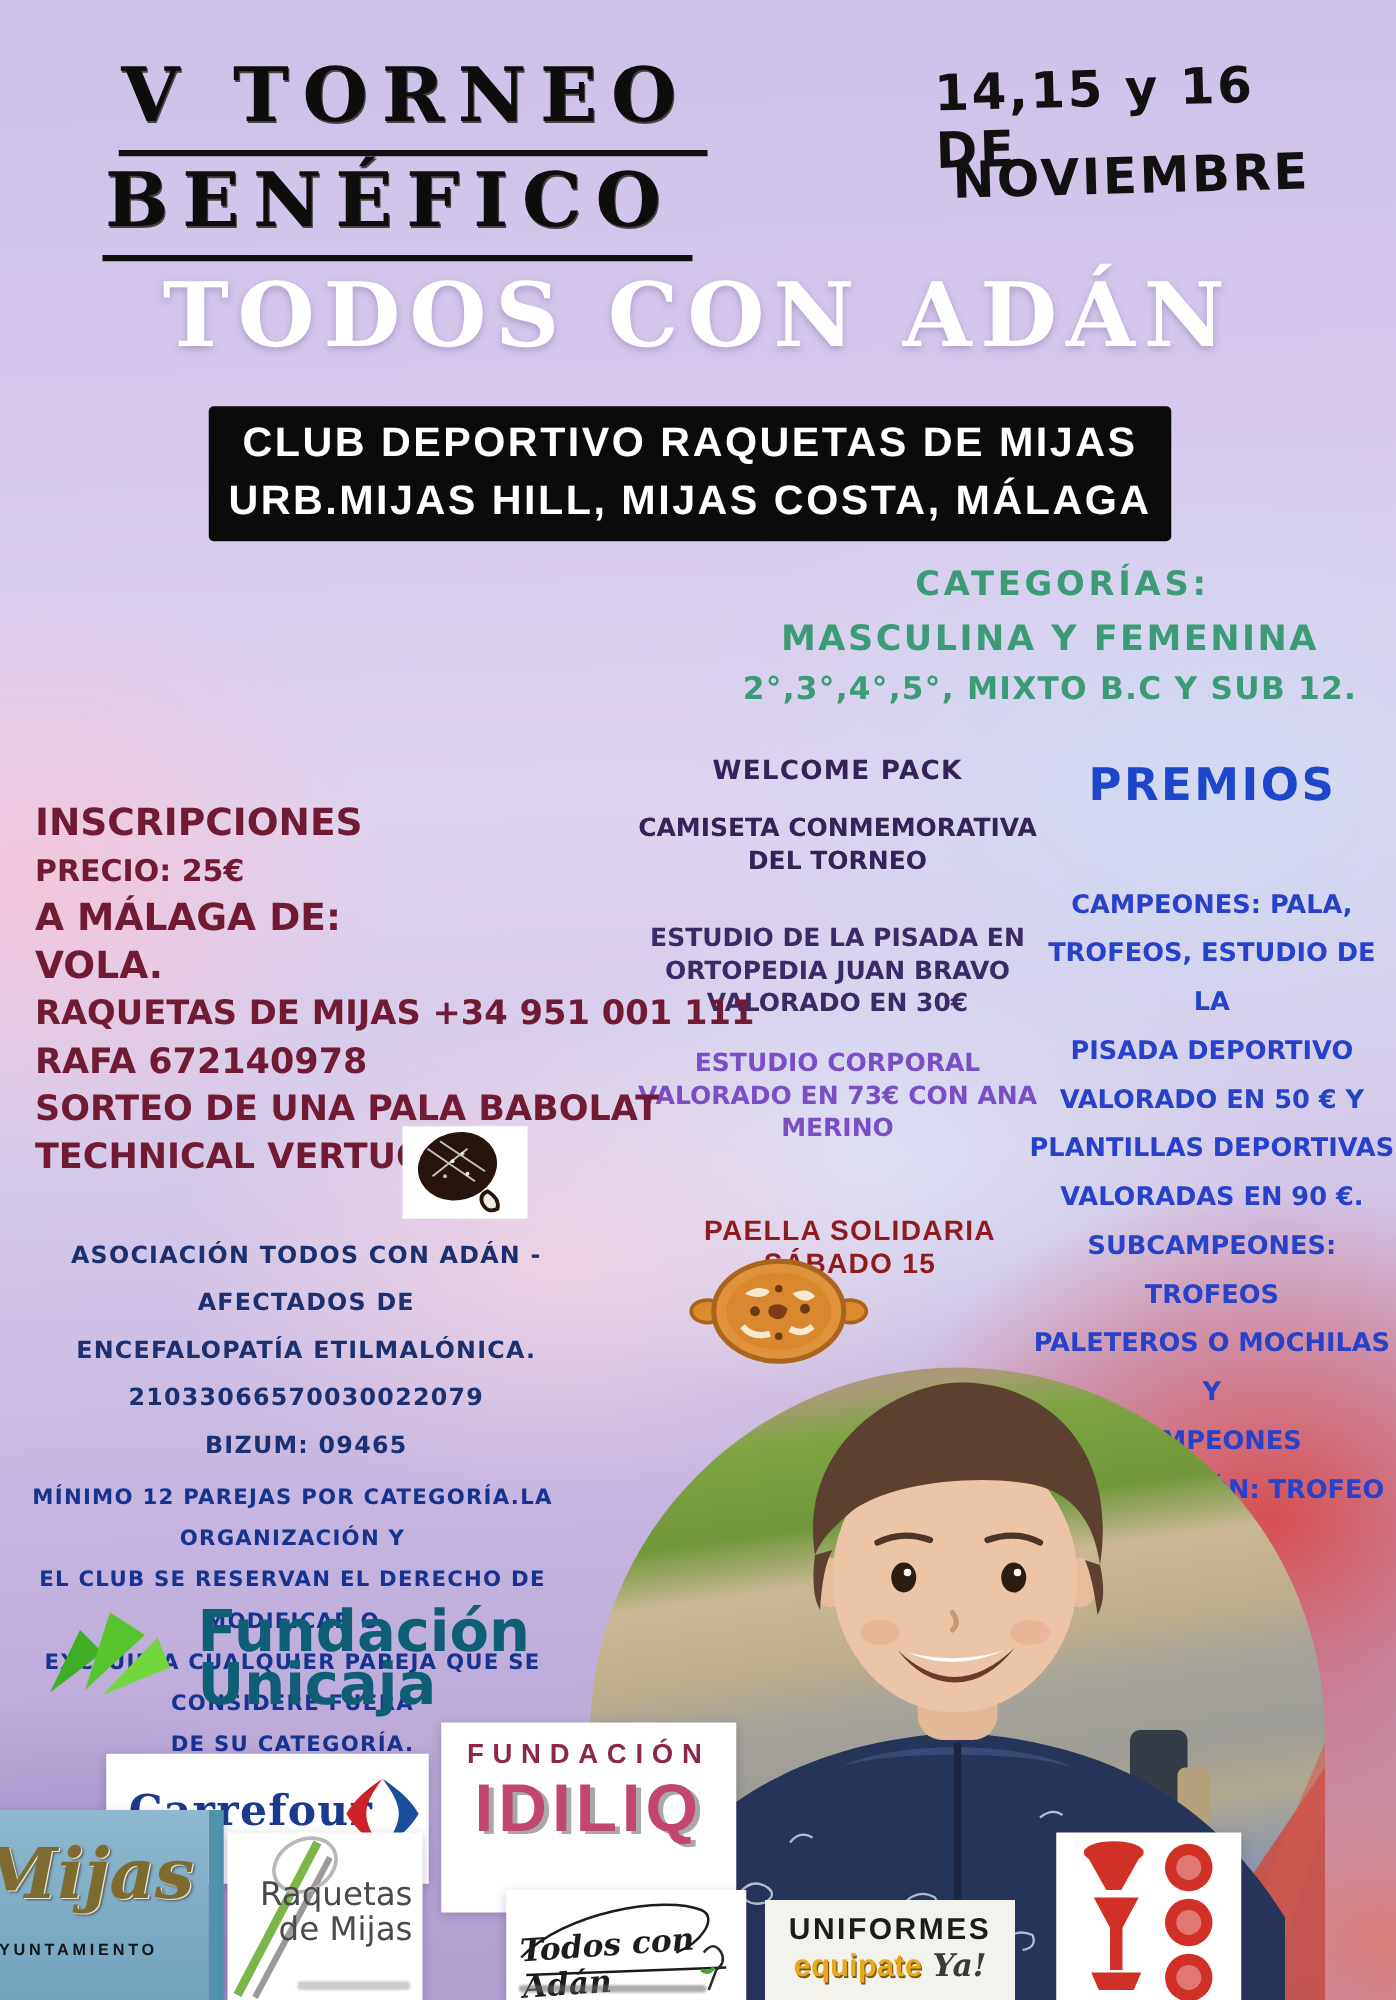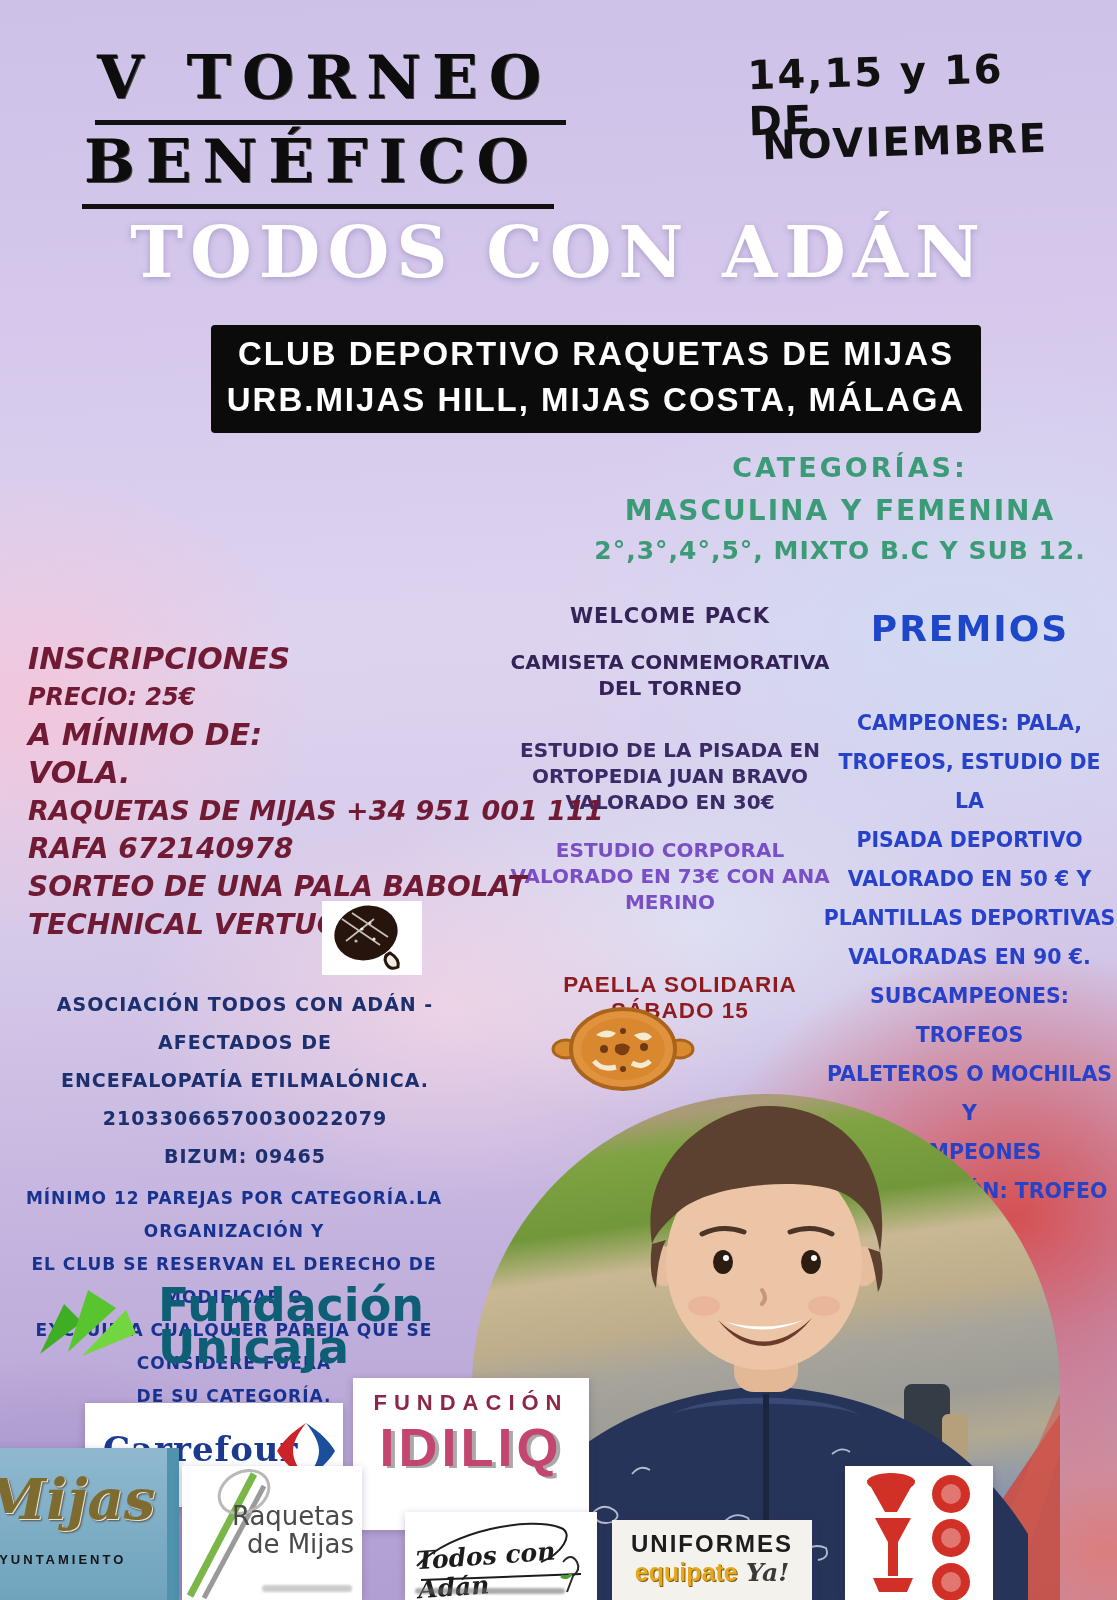--- a/index.html
+++ b/index.html
@@ -23,21 +23,21 @@
     font-family:"DejaVu Serif","Liberation Serif",serif;font-weight:bold;color:#0d0d0d;
     font-size:60px;letter-spacing:11px;border-bottom:5px solid #111;padding:0 14px 8px 2px;
     text-shadow:1px 1px 0 #444;
   }
   .date-line{font-weight:900;color:#111;font-size:40px;letter-spacing:2px;transform:rotate(-1.5deg);font-family:"DejaVu Sans",sans-serif;}
   .main-title{
     font-family:"DejaVu Serif","Liberation Serif",serif;font-weight:bold;color:#fff;
     font-size:71px;letter-spacing:7px;text-shadow:0 2px 6px rgba(120,100,160,.45);white-space:nowrap;
   }
   
-  .banner{background:#0c0b0c;border-radius:4px;color:#fff;margin-left:44px;}
+  .banner{background:#0c0b0c;border-radius:4px;color:#fff;}
   .banner-line{font-weight:bold;font-size:33px;letter-spacing:2px;line-height:46px;white-space:nowrap;}
   
   .adan-box{background:#090909;border:2px solid #2a2a2a;color:#fdfdfd;}
   .adan-line{font-size:21px;line-height:29.5px;font-weight:500;letter-spacing:1px;font-family:"DejaVu Sans",sans-serif;}
   
   .cat{color:#3c9b77;font-weight:900;font-family:"DejaVu Sans",sans-serif;}
   
   .ins-line{color:#701a33;font-weight:900;font-size:28px;line-height:38px;white-space:nowrap;font-family:"DejaVu Sans",sans-serif;}
   
   .wp{font-weight:900;font-family:"DejaVu Sans",sans-serif;}
@@ -109,24 +109,24 @@
   <div class="abs ctr wp" style="left:520px;top:604px;width:300px;font-size:21px;color:#342258;letter-spacing:1px;">WELCOME PACK</div>
   <div class="abs ctr wp" style="left:500px;top:650px;width:340px;font-size:20px;color:#342258;">CAMISETA CONMEMORATIVA</div>
   <div class="abs ctr wp" style="left:500px;top:676px;width:340px;font-size:20px;color:#342258;">DEL TORNEO</div>
   <div class="abs ctr wp" style="left:500px;top:738px;width:340px;font-size:20px;color:#3a2a66;">ESTUDIO DE LA PISADA EN</div>
   <div class="abs ctr wp" style="left:500px;top:764px;width:340px;font-size:20px;color:#3a2a66;">ORTOPEDIA JUAN BRAVO</div>
   <div class="abs ctr wp" style="left:500px;top:790px;width:340px;font-size:20px;color:#3a2a66;">VALORADO EN 30€</div>
   <div class="abs ctr wp" style="left:500px;top:838px;width:340px;font-size:20px;color:#7a4ec4;">ESTUDIO CORPORAL</div>
   <div class="abs ctr wp" style="left:490px;top:864px;width:360px;font-size:20px;color:#7a4ec4;">VALORADO EN 73€ CON ANA</div>
   <div class="abs ctr wp" style="left:500px;top:890px;width:340px;font-size:20px;color:#7a4ec4;">MERINO</div>
 
-  <div class="abs" style="left:28px;top:640px;font-style:italic;">
+  <div class="abs" style="left:28px;top:640px;">
     <div class="ins-line" style="font-size:30px;">INSCRIPCIONES</div>
     <div class="ins-line" style="font-size:24px;">PRECIO: 25€</div>
-    <div class="ins-line" style="font-size:30px;">A MÍNIMO DE:</div>
+    <div class="ins-line" style="font-size:30px;">A MÁLAGA DE:</div>
     <div class="ins-line" style="font-size:30px;">VOLA.</div>
     <div class="ins-line" style="font-size:27px;">RAQUETAS DE MIJAS +34 951 001 111</div>
     <div class="ins-line">RAFA 672140978</div>
     <div class="ins-line">SORTEO DE UNA PALA BABOLAT</div>
     <div class="ins-line">TECHNICAL VERTUO</div>
   </div>
 
   <div class="abs" style="left:322px;top:901px;width:100px;height:74px;background:#fff;">
     <svg width="100" height="74" viewBox="0 0 100 74">
       <ellipse cx="44" cy="32" rx="32" ry="27" fill="#27150d" transform="rotate(-16 44 32)"></ellipse>
@@ -265,21 +265,21 @@
   <div class="abs card ctr" style="left:353px;top:1378px;width:236px;height:152px;">
     <div class="idiliq-top" style="margin-top:12px;">FUNDACIÓN</div>
     <div class="idiliq-main">IDILIQ</div>
   </div>
 
   <div class="abs" style="left:-18px;top:1448px;width:185px;height:152px;background:linear-gradient(#8fb9cf,#6fa3bd);border-right:12px solid #4f93ad;z-index:8;box-shadow:0 2px 8px rgba(60,40,90,.25);">
     <div class="mijas-word" style="position:absolute;left:2px;top:18px;">Mijas</div>
     <div class="mijas-sub" style="position:absolute;left:6px;top:104px;">AYUNTAMIENTO</div>
   </div>
 
-  <div class="abs card" style="left:182px;top:1466px;width:180px;height:134px;">
+  <div class="abs card" style="left:182px;top:1466px;width:156px;height:134px;">
     <svg style="position:absolute;left:0;top:0;" width="90" height="134" viewBox="0 0 90 134">
       <line x1="8" y1="130" x2="72" y2="8" stroke="#7ab648" stroke-width="7"></line>
       <line x1="22" y1="132" x2="82" y2="20" stroke="#9a9a9a" stroke-width="5"></line>
       <ellipse cx="62" cy="26" rx="26" ry="20" fill="none" stroke="#b9b9b9" stroke-width="3" transform="rotate(-28 62 26)"></ellipse>
     </svg>
     <div class="raq-word" style="position:absolute;right:8px;top:36px;text-align:right;">Raquetas</div>
     <div class="raq-word" style="position:absolute;right:8px;top:64px;text-align:right;">de Mijas</div>
     <div style="position:absolute;right:10px;bottom:8px;width:90px;height:7px;background:#9a9a9a;opacity:.5;border-radius:3px;filter:blur(1px);"></div>
   </div>
 

